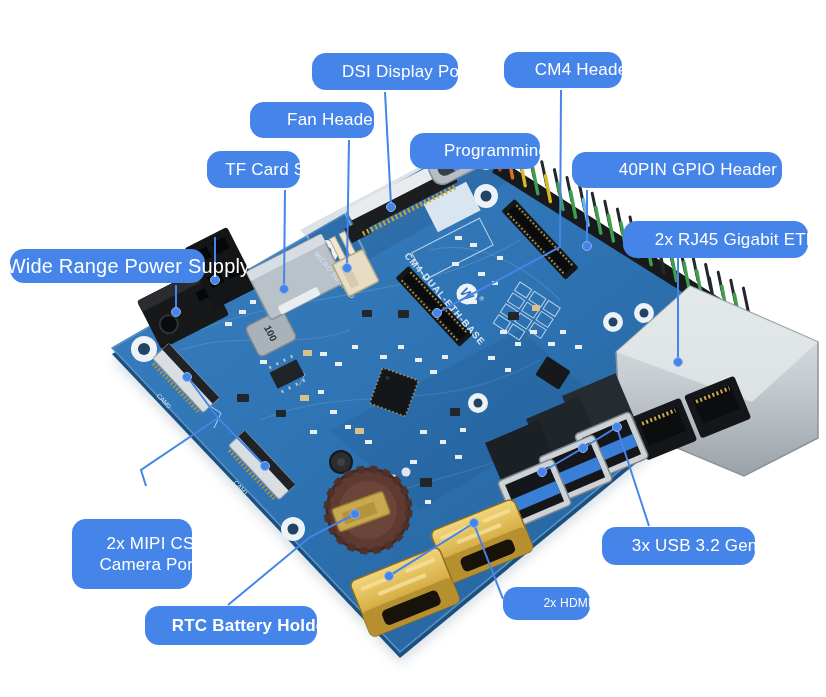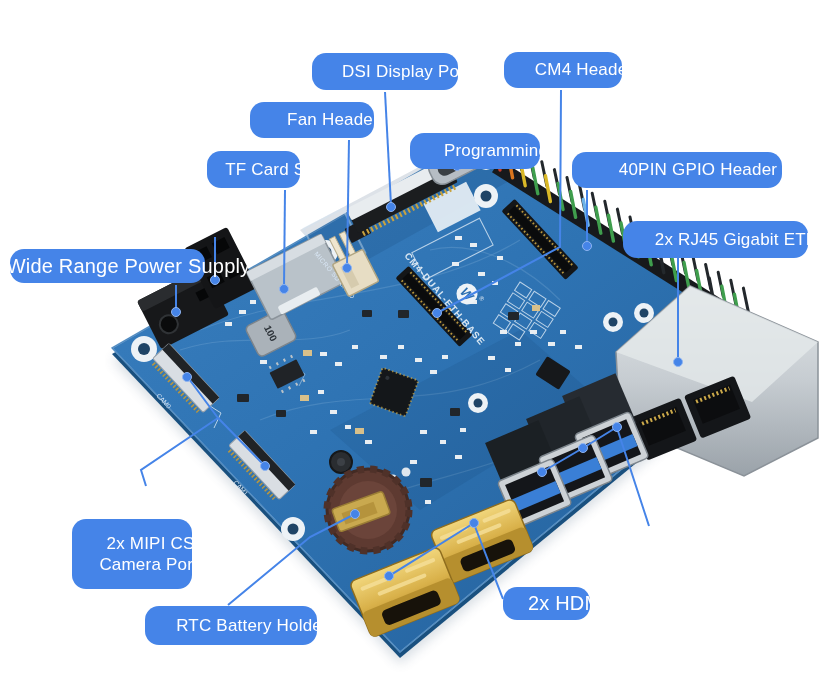--- a/index.html
+++ b/index.html
@@ -4,21 +4,21 @@
 <style>
   html,body{margin:0;padding:0;background:#fff;}
   #stage{position:relative;width:826px;height:697px;background:#ffffff;overflow:hidden;
          font-family:"Liberation Sans","DejaVu Sans",sans-serif;}
   #boardsvg{position:absolute;left:0;top:0;}
   .callout{position:absolute;box-sizing:border-box;display:flex;flex-direction:column;
            align-items:center;justify-content:center;background:#4584e8;color:#fff;
            border-radius:14px;font-size:17px;letter-spacing:.2px;white-space:nowrap;
            text-align:center;line-height:1.25;padding-left:42px;}
   .callout.small{font-size:20px;}
-  .callout.mid{font-size:20px;}
+  .callout.mid{font-size:12px;}
   .callout .l2{display:block;}
 </style>
 </head>
 <body>
 
 <div id="stage">
 
 <svg id="boardsvg" width="826" height="697" viewBox="0 0 826 697">
   <defs>
     <linearGradient id="pcb" x1="0" y1="0" x2="1" y2="1">
@@ -425,20 +425,23 @@
 <div class="callout" style="left:623px;top:206px;width:185px;height:37px;margin-top:15px;">
       <span>2x RJ45 Gigabit ETH</span>
     </div>
 <div class="callout small" style="left:10px;top:249px;width:195px;height:34px;">
       <span>Wide Range Power Supply</span>
     </div>
 <div class="callout" style="left:72px;top:487px;width:120px;height:70px;margin-top:32px;">
       <span class="l2">2x MIPI CSI</span>
       <span class="l2">Camera Ports</span>
     </div>
-<div class="callout" style="left:145px;top:606px;width:172px;height:39px;">
+<div class="callout" style="left:602px;top:527px;width:153px;height:38px;">
+      <span>3x USB 3.2 Gen1</span>
+    </div>
+<div class="callout" style="left:145px;top:606px;width:172px;height:39px;font-weight:bold;">
       <span>RTC Battery Holder</span>
     </div>
 <div class="callout mid" style="left:503px;top:587px;width:87px;height:33px;">
       <span>2x HDMI</span>
     </div>
 
 </div>
 
 </body></html>

